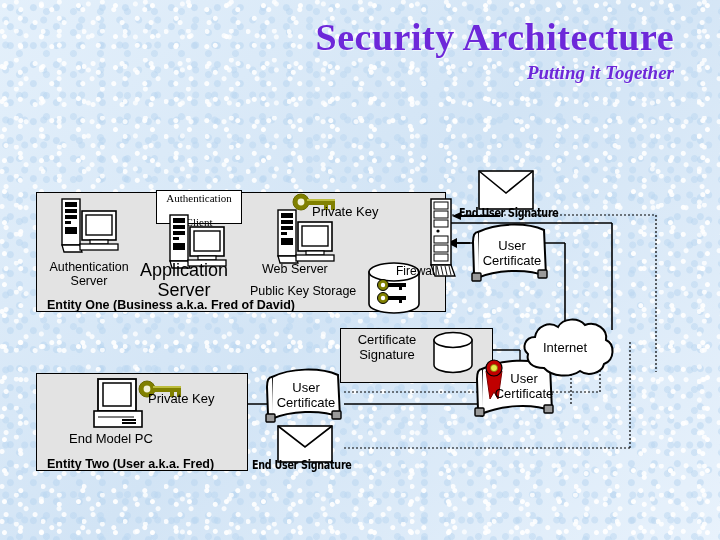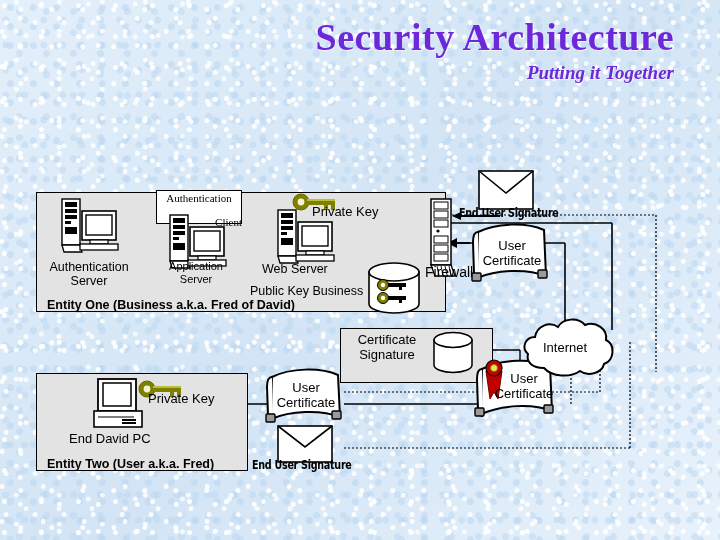--- a/index.html
+++ b/index.html
@@ -161,56 +161,56 @@
     <rect x="20" y="47" width="38" height="6" fill="#fff" stroke="#000" stroke-width="1.3"></rect>
   </svg>
   <div class="lbl center" style="left:22px; top:261px; width:134px; font-size:12.5px;">
     <div>Authentication</div>
     <div style="margin-top:1px;">Server</div>
   </div>
 
   <div class="whitebox" style="left:156px; top:190px; width:86px; height:34px;"></div>
   <div class="lbl center serif" style="left:156px; top:193px; width:86px; font-size:11px;">
     <div>Authentication</div>
-    <div style="margin-top:12px;text-align:right;">Client</div>
+    <div style="margin-top:12px;">Client</div>
   </div>
 
   <svg class="svgabs" style="left:168px; top:213px;" width="62" height="62" viewBox="0 0 62 62">
     <rect x="2" y="2" width="18" height="46" fill="#fff" stroke="#000" stroke-width="1.4"></rect>
     <rect x="5" y="5" width="12" height="5" fill="#000"></rect>
     <rect x="5" y="12" width="12" height="4" fill="#000"></rect>
     <rect x="5" y="18" width="12" height="4" fill="#000"></rect>
     <rect x="5" y="24" width="6" height="3" fill="#000"></rect>
     <rect x="5" y="30" width="12" height="7" fill="#000"></rect>
     <path d="M2,48 L20,48 L22,55 L4,55 Z" fill="#fff" stroke="#000" stroke-width="1.3"></path>
     <rect x="22" y="14" width="34" height="29" fill="#fff" stroke="#000" stroke-width="1.6"></rect>
     <rect x="26" y="18" width="26" height="20" fill="#fff" stroke="#000" stroke-width="1.4"></rect>
     <rect x="30" y="43" width="18" height="4" fill="#fff" stroke="#000" stroke-width="1.2"></rect>
     <rect x="20" y="47" width="38" height="6" fill="#fff" stroke="#000" stroke-width="1.3"></rect>
   </svg>
-  <div class="lbl center" style="left:136px; top:261px; width:120px; font-size:11px;">
+  <div class="lbl center" style="left:124px; top:261px; width:120px; font-size:18px;">
     <div>Application</div>
     <div style="margin-top:1px;">Server</div>
   </div>
 
   <svg class="svgabs" style="left:276px; top:208px;" width="62" height="62" viewBox="0 0 62 62">
     <rect x="2" y="2" width="18" height="46" fill="#fff" stroke="#000" stroke-width="1.4"></rect>
     <rect x="5" y="5" width="12" height="5" fill="#000"></rect>
     <rect x="5" y="12" width="12" height="4" fill="#000"></rect>
     <rect x="5" y="18" width="12" height="4" fill="#000"></rect>
     <rect x="5" y="24" width="6" height="3" fill="#000"></rect>
     <rect x="5" y="30" width="12" height="7" fill="#000"></rect>
     <path d="M2,48 L20,48 L22,55 L4,55 Z" fill="#fff" stroke="#000" stroke-width="1.3"></path>
     <rect x="22" y="14" width="34" height="29" fill="#fff" stroke="#000" stroke-width="1.6"></rect>
     <rect x="26" y="18" width="26" height="20" fill="#fff" stroke="#000" stroke-width="1.4"></rect>
     <rect x="30" y="43" width="18" height="4" fill="#fff" stroke="#000" stroke-width="1.2"></rect>
     <rect x="20" y="47" width="38" height="6" fill="#fff" stroke="#000" stroke-width="1.3"></rect>
   </svg>
   <div class="lbl" style="left:262px; top:263px; font-size:12.5px;">Web Server</div>
-  <div class="lbl" style="left:250px; top:285px; font-size:12.5px;">Public Key Business</div>
+  <div class="lbl" style="left:250px; top:285px; font-size:12.5px;">Public Key Storage</div>
 
   <svg class="svgabs" style="left:292px; top:192px;" width="46" height="20" viewBox="0 0 46 20">
     <circle cx="9" cy="10" r="8" fill="#808000" stroke="#6a6a00" stroke-width="1"></circle>
     <circle cx="9" cy="10" r="3.4" fill="#f2f2d8"></circle>
     <rect x="15" y="7" width="28" height="6" fill="#808000"></rect>
     <rect x="32" y="13" width="4" height="5" fill="#808000"></rect>
     <rect x="39" y="13" width="4" height="5" fill="#808000"></rect>
     <rect x="15" y="7" width="28" height="2" fill="#bdbd3d"></rect>
   </svg>
   <div class="lbl" style="left:312px; top:205px; font-size:13px;">Private Key</div>
@@ -244,21 +244,21 @@
     <rect x="4" y="47" width="14" height="7" fill="#fff" stroke="#000" stroke-width="1"></rect>
     <rect x="4" y="56" width="14" height="7" fill="#fff" stroke="#000" stroke-width="1"></rect>
     <path d="M1,67 L21,67 L25,78 L5,78 Z" fill="#fff" stroke="#000" stroke-width="1.3"></path>
     <g stroke="#000" stroke-width="0.9">
       <line x1="7" y1="68" x2="9" y2="77"></line>
       <line x1="11" y1="68" x2="13" y2="77"></line>
       <line x1="15" y1="68" x2="17" y2="77"></line>
       <line x1="19" y1="68" x2="21" y2="77"></line>
     </g>
   </svg>
-  <div class="lbl" style="left:425px; top:265px; font-size:14px;">Firewall</div>
+  <div class="lbl" style="left:396px; top:265px; font-size:12px;">Firewall</div>
 
   <svg class="svgabs" style="left:478px; top:170px;" width="56" height="40" viewBox="0 0 56 40">
     <rect x="1" y="1" width="54" height="38" fill="#fff" stroke="#000" stroke-width="1.6"></rect>
     <path d="M1,1 L28,23 L55,1" fill="none" stroke="#000" stroke-width="1.6"></path>
   </svg>
   <div class="lbl sig-font" style="left:459px; top:209px;">End User Signature</div>
 
   <svg class="svgabs" style="left:468px; top:220px;" width="86" height="66" viewBox="0 0 86 66">
     <path d="M10,12 C28,3 58,2 76,10 L78,56 C58,48 28,50 9,58 Z" fill="#fff" stroke="#000" stroke-width="2"></path>
     <path d="M10,12 C7,12 5,15 5,22 L6,54 C6,58 8,60 11,60" fill="#fff" stroke="#000" stroke-width="2"></path>
@@ -311,21 +311,21 @@
   <div class="box" style="left:36px; top:373px; width:212px; height:98px;"></div>
 
   <svg class="svgabs" style="left:92px; top:378px;" width="56" height="52" viewBox="0 0 56 52">
     <rect x="6" y="1" width="38" height="32" fill="#fff" stroke="#000" stroke-width="1.8"></rect>
     <rect x="11" y="5" width="28" height="23" fill="#fff" stroke="#000" stroke-width="1.5"></rect>
     <rect x="2" y="33" width="48" height="16" fill="#fff" stroke="#000" stroke-width="1.6"></rect>
     <line x1="6" y1="39" x2="42" y2="39" stroke="#000" stroke-width="1.2"></line>
     <rect x="30" y="41" width="14" height="2" fill="#000"></rect>
     <rect x="30" y="44" width="14" height="2" fill="#000"></rect>
   </svg>
-  <div class="lbl" style="left:69px; top:432px; font-size:13px;">End David PC</div>
+  <div class="lbl" style="left:69px; top:432px; font-size:13px;">End Model PC</div>
 
   <svg class="svgabs" style="left:138px; top:379px;" width="46" height="20" viewBox="0 0 46 20">
     <circle cx="9" cy="10" r="8" fill="#808000" stroke="#6a6a00" stroke-width="1"></circle>
     <circle cx="9" cy="10" r="3.4" fill="#f2f2d8"></circle>
     <rect x="15" y="7" width="28" height="6" fill="#808000"></rect>
     <rect x="32" y="13" width="4" height="5" fill="#808000"></rect>
     <rect x="39" y="13" width="4" height="5" fill="#808000"></rect>
     <rect x="15" y="7" width="28" height="2" fill="#bdbd3d"></rect>
   </svg>
   <div class="lbl" style="left:148px; top:392px; font-size:13px;">Private Key</div>

